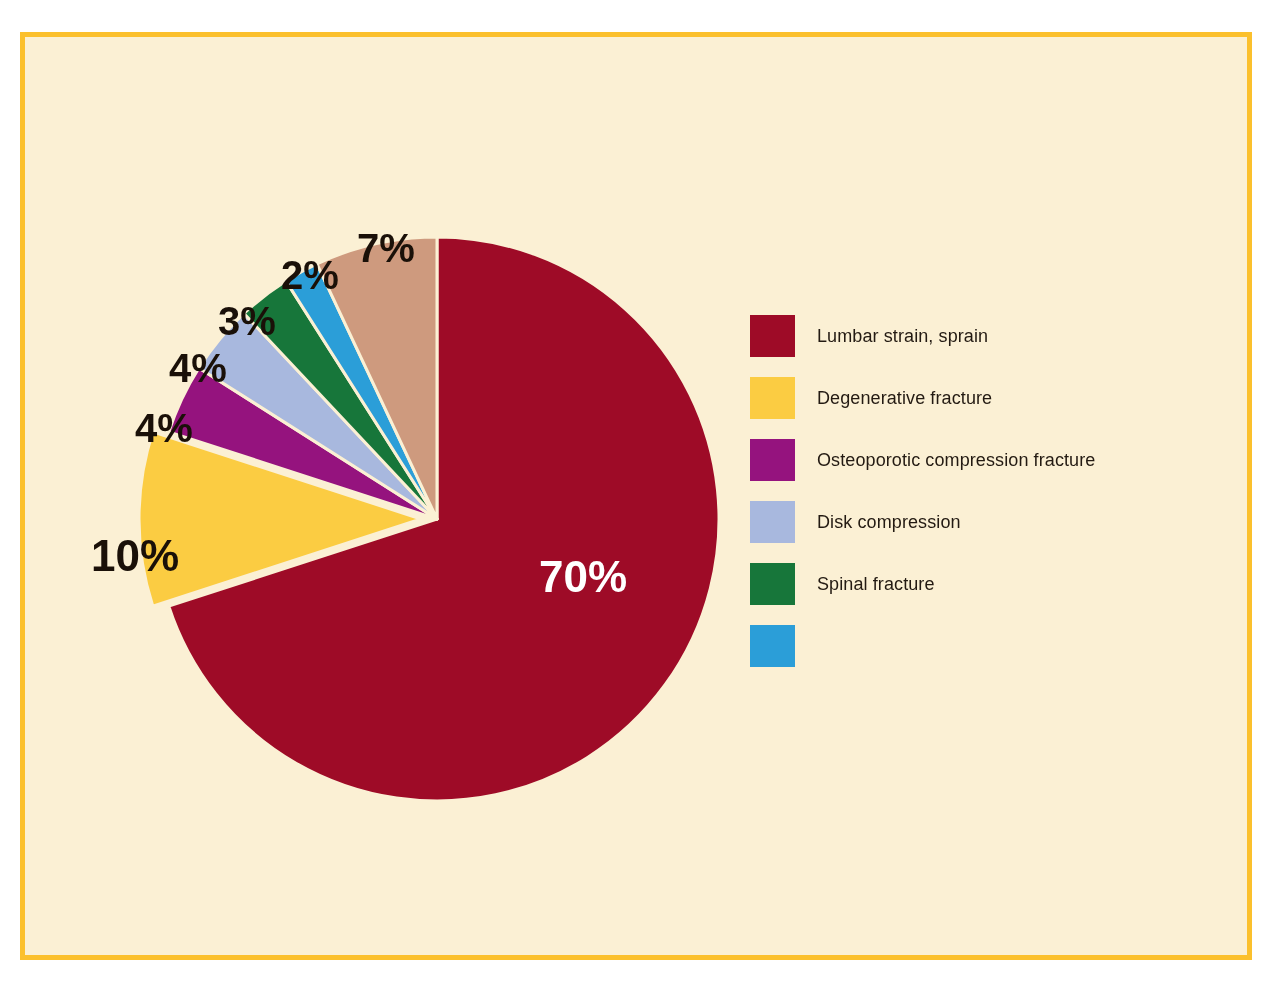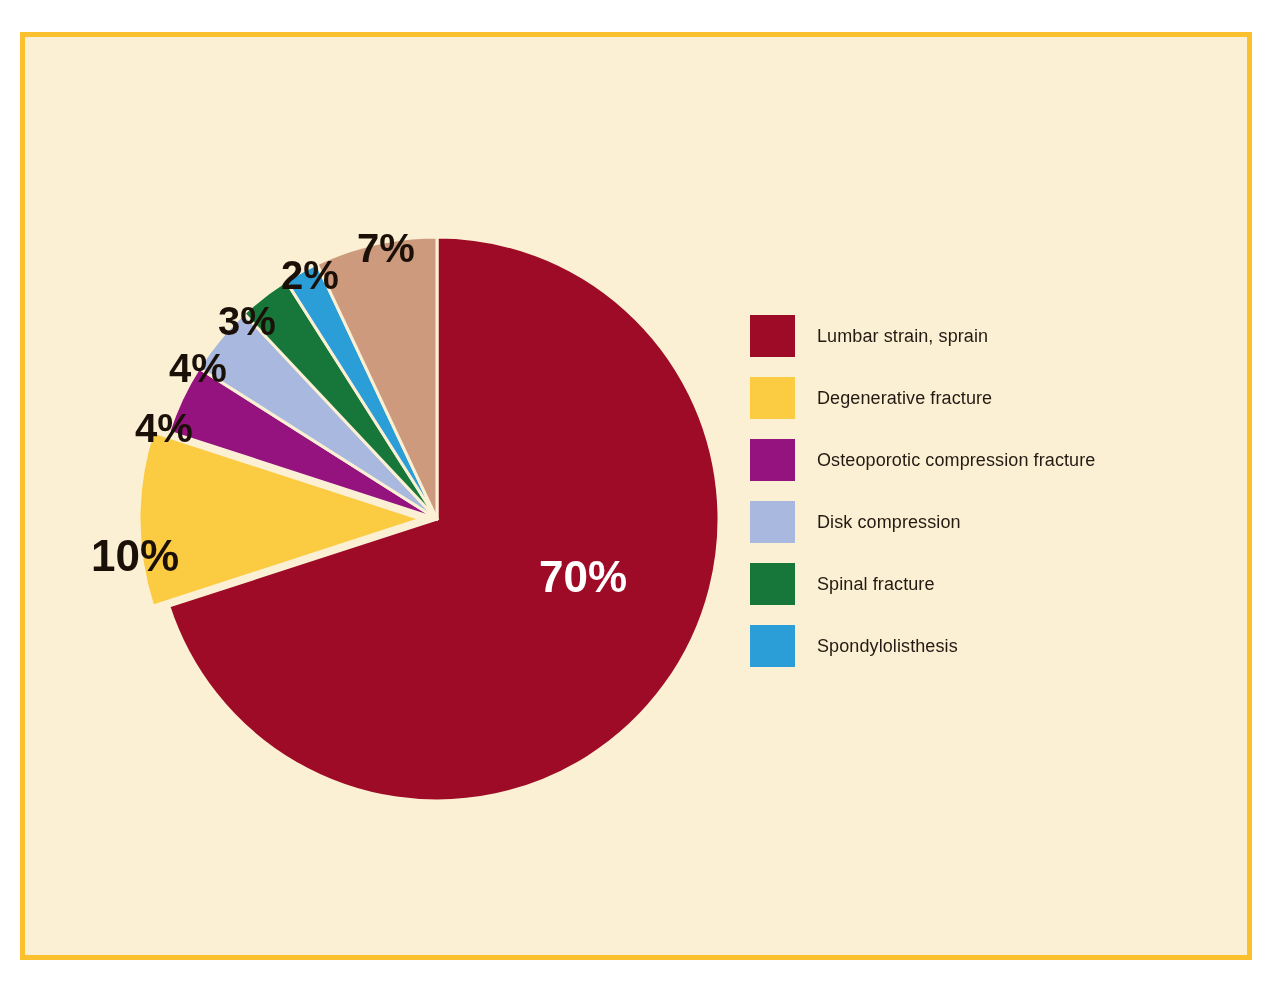--- a/index.html
+++ b/index.html
@@ -118,17 +118,16 @@
         <div class="legend-row">
           <span class="legend-swatch" style="background: rgb(168, 184, 222);"></span>
           <span class="legend-label">Disk compression</span>
         </div>
         <div class="legend-row">
           <span class="legend-swatch" style="background: rgb(23, 118, 58);"></span>
           <span class="legend-label">Spinal fracture</span>
         </div>
         <div class="legend-row">
           <span class="legend-swatch" style="background: rgb(43, 158, 216);"></span>
-          <span class="legend-label">Spondylolisthesis</span>
         </div>
       </div>
   </div>
 </div>
 
 </body></html>

